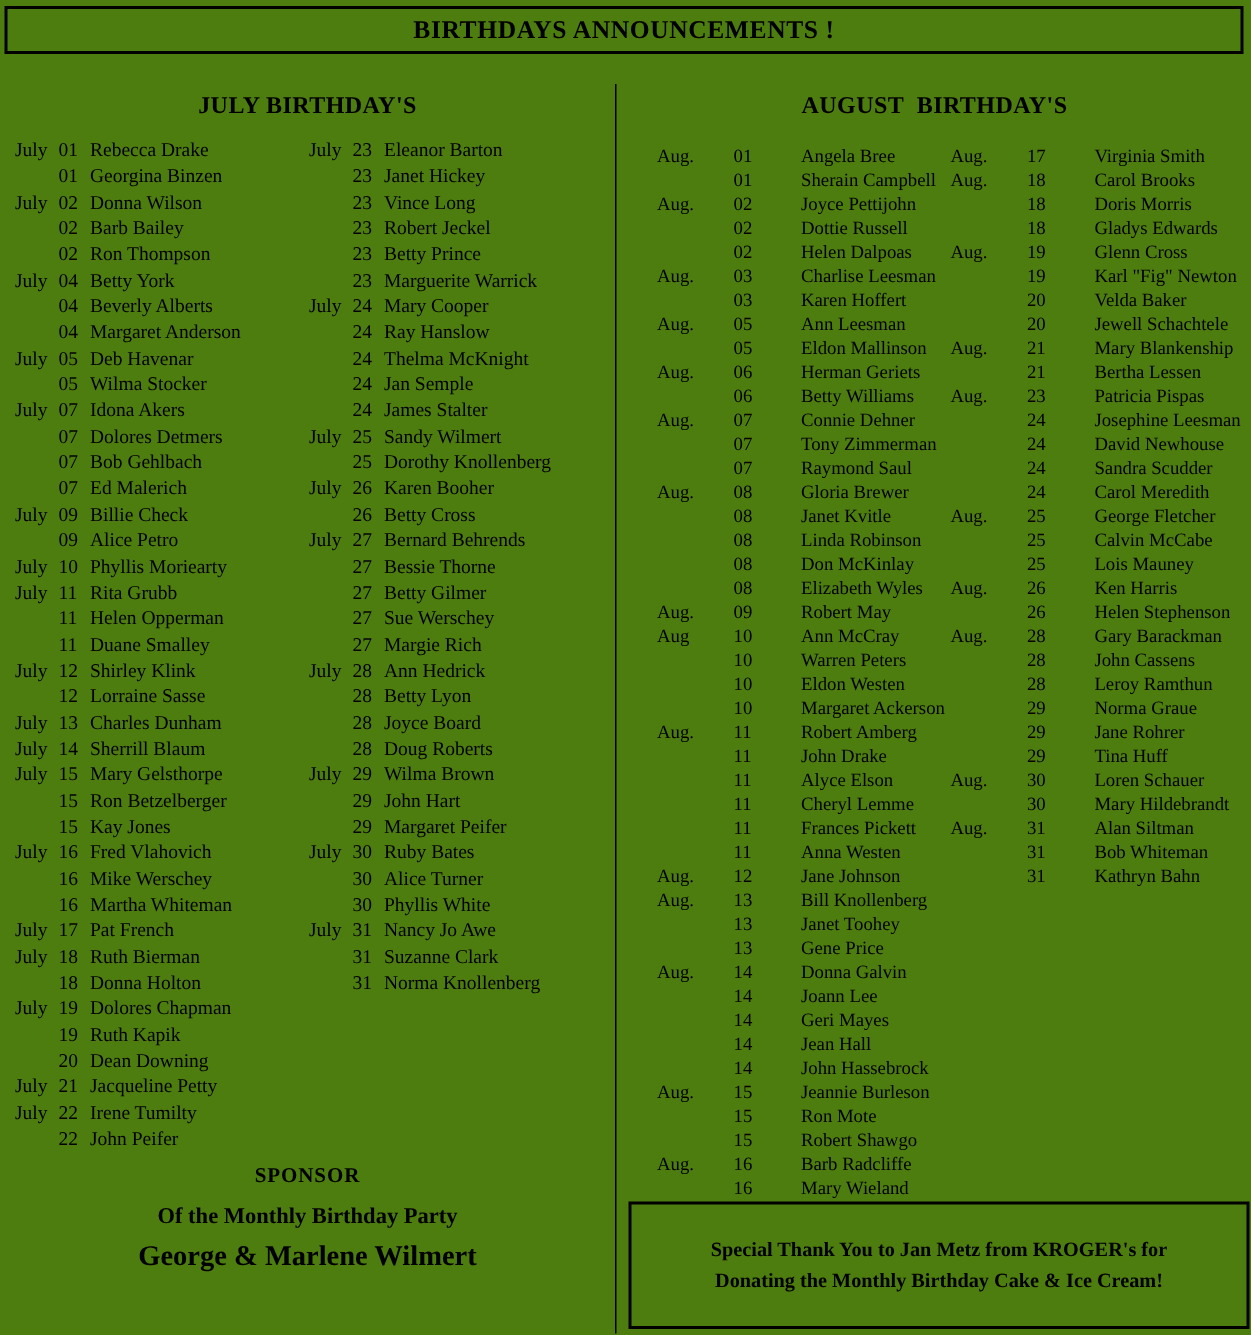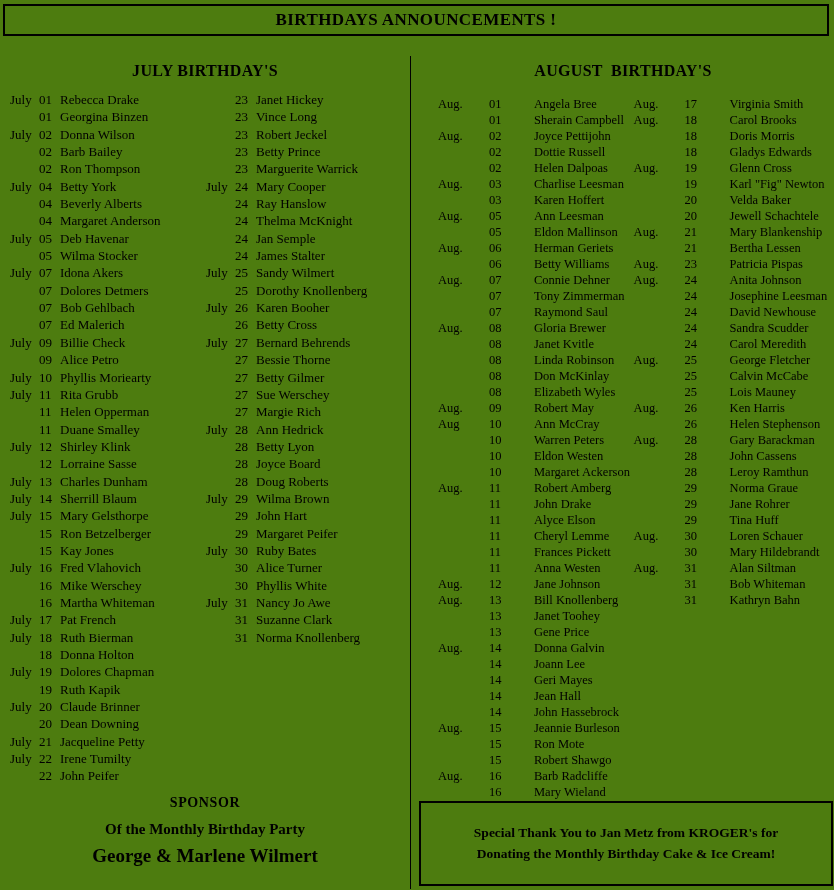--- a/index.html
+++ b/index.html
@@ -89,27 +89,27 @@
           <div class="row"><span class="month"></span><span class="day">15</span><span class="name">Ron Betzelberger</span></div>
           <div class="row"><span class="month"></span><span class="day">15</span><span class="name">Kay Jones</span></div>
           <div class="row"><span class="month">July</span><span class="day">16</span><span class="name">Fred Vlahovich</span></div>
           <div class="row"><span class="month"></span><span class="day">16</span><span class="name">Mike Werschey</span></div>
           <div class="row"><span class="month"></span><span class="day">16</span><span class="name">Martha Whiteman</span></div>
           <div class="row"><span class="month">July</span><span class="day">17</span><span class="name">Pat French</span></div>
           <div class="row"><span class="month">July</span><span class="day">18</span><span class="name">Ruth Bierman</span></div>
           <div class="row"><span class="month"></span><span class="day">18</span><span class="name">Donna Holton</span></div>
           <div class="row"><span class="month">July</span><span class="day">19</span><span class="name">Dolores Chapman</span></div>
           <div class="row"><span class="month"></span><span class="day">19</span><span class="name">Ruth Kapik</span></div>
-          <div class="row"><span class="month">July</span><span class="day">20</span><span class="name">Claude Brinner</span></div>
           <div class="row"><span class="month"></span><span class="day">20</span><span class="name">Dean Downing</span></div>
           <div class="row"><span class="month">July</span><span class="day">21</span><span class="name">Jacqueline Petty</span></div>
           <div class="row"><span class="month">July</span><span class="day">22</span><span class="name">Irene Tumilty</span></div>
           <div class="row"><span class="month"></span><span class="day">22</span><span class="name">John Peifer</span></div>
         </div>
       <div class="col july">
+          <div class="row"><span class="month">July</span><span class="day">23</span><span class="name">Eleanor Barton</span></div>
           <div class="row"><span class="month"></span><span class="day">23</span><span class="name">Janet Hickey</span></div>
           <div class="row"><span class="month"></span><span class="day">23</span><span class="name">Vince Long</span></div>
           <div class="row"><span class="month"></span><span class="day">23</span><span class="name">Robert Jeckel</span></div>
           <div class="row"><span class="month"></span><span class="day">23</span><span class="name">Betty Prince</span></div>
           <div class="row"><span class="month"></span><span class="day">23</span><span class="name">Marguerite Warrick</span></div>
           <div class="row"><span class="month">July</span><span class="day">24</span><span class="name">Mary Cooper</span></div>
           <div class="row"><span class="month"></span><span class="day">24</span><span class="name">Ray Hanslow</span></div>
           <div class="row"><span class="month"></span><span class="day">24</span><span class="name">Thelma McKnight</span></div>
           <div class="row"><span class="month"></span><span class="day">24</span><span class="name">Jan Semple</span></div>
           <div class="row"><span class="month"></span><span class="day">24</span><span class="name">James Stalter</span></div>
@@ -200,21 +200,20 @@
           <div class="row"><span class="month">Aug.</span><span class="day">18</span><span class="name">Carol Brooks</span></div>
           <div class="row"><span class="month"></span><span class="day">18</span><span class="name">Doris Morris</span></div>
           <div class="row"><span class="month"></span><span class="day">18</span><span class="name">Gladys Edwards</span></div>
           <div class="row"><span class="month">Aug.</span><span class="day">19</span><span class="name">Glenn Cross</span></div>
           <div class="row"><span class="month"></span><span class="day">19</span><span class="name">Karl "Fig" Newton</span></div>
           <div class="row"><span class="month"></span><span class="day">20</span><span class="name">Velda Baker</span></div>
           <div class="row"><span class="month"></span><span class="day">20</span><span class="name">Jewell Schachtele</span></div>
           <div class="row"><span class="month">Aug.</span><span class="day">21</span><span class="name">Mary Blankenship</span></div>
           <div class="row"><span class="month"></span><span class="day">21</span><span class="name">Bertha Lessen</span></div>
           <div class="row"><span class="month">Aug.</span><span class="day">23</span><span class="name">Patricia Pispas</span></div>
-          <div class="row"><span class="month">Aug.</span><span class="day">24</span><span class="name">Anita Johnson</span></div>
           <div class="row"><span class="month"></span><span class="day">24</span><span class="name">Josephine Leesman</span></div>
           <div class="row"><span class="month"></span><span class="day">24</span><span class="name">David Newhouse</span></div>
           <div class="row"><span class="month"></span><span class="day">24</span><span class="name">Sandra Scudder</span></div>
           <div class="row"><span class="month"></span><span class="day">24</span><span class="name">Carol Meredith</span></div>
           <div class="row"><span class="month">Aug.</span><span class="day">25</span><span class="name">George Fletcher</span></div>
           <div class="row"><span class="month"></span><span class="day">25</span><span class="name">Calvin McCabe</span></div>
           <div class="row"><span class="month"></span><span class="day">25</span><span class="name">Lois Mauney</span></div>
           <div class="row"><span class="month">Aug.</span><span class="day">26</span><span class="name">Ken Harris</span></div>
           <div class="row"><span class="month"></span><span class="day">26</span><span class="name">Helen Stephenson</span></div>
           <div class="row"><span class="month">Aug.</span><span class="day">28</span><span class="name">Gary Barackman</span></div>

